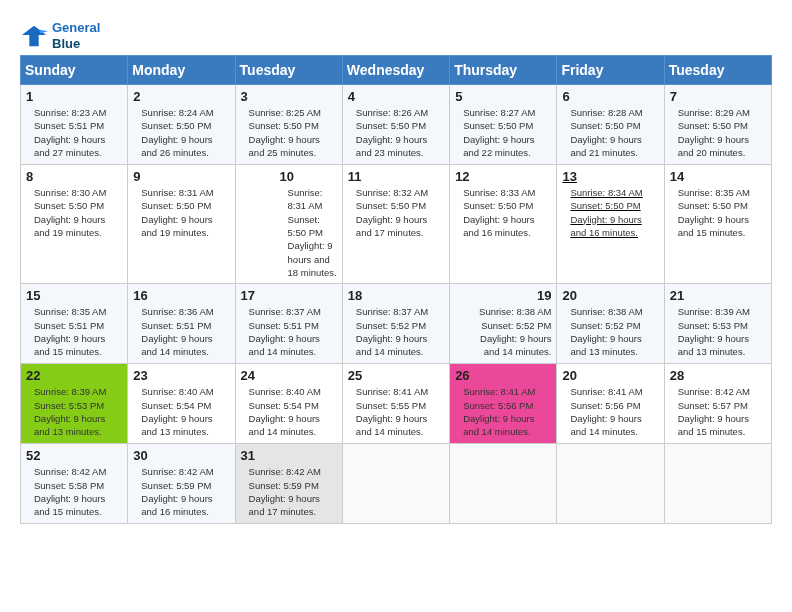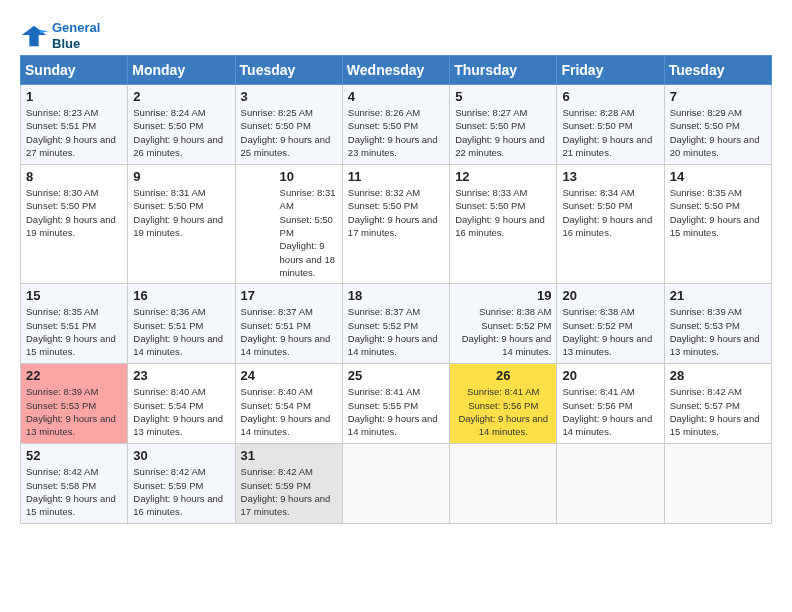--- a/index.html
+++ b/index.html
@@ -80,20 +80,21 @@
       font-size: 13px;
       font-weight: bold;
       color: #222;
       display: block;
       margin-bottom: 2px;
     }
     .day-info {
       font-size: 9.5px;
       color: #333;
       line-height: 1.4;
+      margin-left: 8px;
     }
     .empty-cell {
       background: #f9f9f9 !important;
     }
     .calendar tr:nth-child(odd) td {
       background: #f4f7fb;
     }
     .calendar tr:nth-child(even) td {
       background: #ffffff;
     }
@@ -178,21 +179,21 @@
           <div class="day-info">Sunrise: 8:31 AM<br>Sunset: 5:50 PM<br>Daylight: 9 hours and 18 minutes.</div>
         </td>
         <td style="background: rgb(255, 255, 255);">
           <span class="day-number">11</span>
           <div class="day-info">Sunrise: 8:32 AM<br>Sunset: 5:50 PM<br>Daylight: 9 hours and 17 minutes.</div>
         </td>
         <td style="background: rgb(255, 255, 255);">
           <span class="day-number">12</span>
           <div class="day-info">Sunrise: 8:33 AM<br>Sunset: 5:50 PM<br>Daylight: 9 hours and 16 minutes.</div>
         </td>
-        <td style="background: rgb(255, 255, 255);">
+        <td style="background: rgb(255, 255, 255); text-decoration: underline;">
           <span class="day-number">13</span>
           <div class="day-info">Sunrise: 8:34 AM<br>Sunset: 5:50 PM<br>Daylight: 9 hours and 16 minutes.</div>
         </td>
         <td style="background: rgb(255, 255, 255);">
           <span class="day-number">14</span>
           <div class="day-info">Sunrise: 8:35 AM<br>Sunset: 5:50 PM<br>Daylight: 9 hours and 15 minutes.</div>
         </td>
       </tr>
       <tr class="week-row">
         <td style="background: rgb(244, 247, 251);">
@@ -218,37 +219,37 @@
         <td style="background: rgb(244, 247, 251);">
           <span class="day-number">20</span>
           <div class="day-info">Sunrise: 8:38 AM<br>Sunset: 5:52 PM<br>Daylight: 9 hours and 13 minutes.</div>
         </td>
         <td style="background: rgb(244, 247, 251);">
           <span class="day-number">21</span>
           <div class="day-info">Sunrise: 8:39 AM<br>Sunset: 5:53 PM<br>Daylight: 9 hours and 13 minutes.</div>
         </td>
       </tr>
       <tr class="week-row">
-        <td style="background: #fca5a5;">
+        <td style="background: #84cc16;">
           <span class="day-number">22</span>
           <div class="day-info">Sunrise: 8:39 AM<br>Sunset: 5:53 PM<br>Daylight: 9 hours and 13 minutes.</div>
         </td>
         <td style="background: rgb(255, 255, 255);">
           <span class="day-number">23</span>
           <div class="day-info">Sunrise: 8:40 AM<br>Sunset: 5:54 PM<br>Daylight: 9 hours and 13 minutes.</div>
         </td>
         <td style="background: rgb(255, 255, 255);">
           <span class="day-number">24</span>
           <div class="day-info">Sunrise: 8:40 AM<br>Sunset: 5:54 PM<br>Daylight: 9 hours and 14 minutes.</div>
         </td>
         <td style="background: rgb(255, 255, 255);">
           <span class="day-number">25</span>
           <div class="day-info">Sunrise: 8:41 AM<br>Sunset: 5:55 PM<br>Daylight: 9 hours and 14 minutes.</div>
         </td>
-        <td style="background: #fde047; text-align: center;">
+        <td style="background: #ec4899;">
           <span class="day-number">26</span>
           <div class="day-info">Sunrise: 8:41 AM<br>Sunset: 5:56 PM<br>Daylight: 9 hours and 14 minutes.</div>
         </td>
         <td style="background: rgb(255, 255, 255);">
           <span class="day-number">20</span>
           <div class="day-info">Sunrise: 8:41 AM<br>Sunset: 5:56 PM<br>Daylight: 9 hours and 14 minutes.</div>
         </td>
         <td style="background: rgb(255, 255, 255);">
           <span class="day-number">28</span>
           <div class="day-info">Sunrise: 8:42 AM<br>Sunset: 5:57 PM<br>Daylight: 9 hours and 15 minutes.</div>

